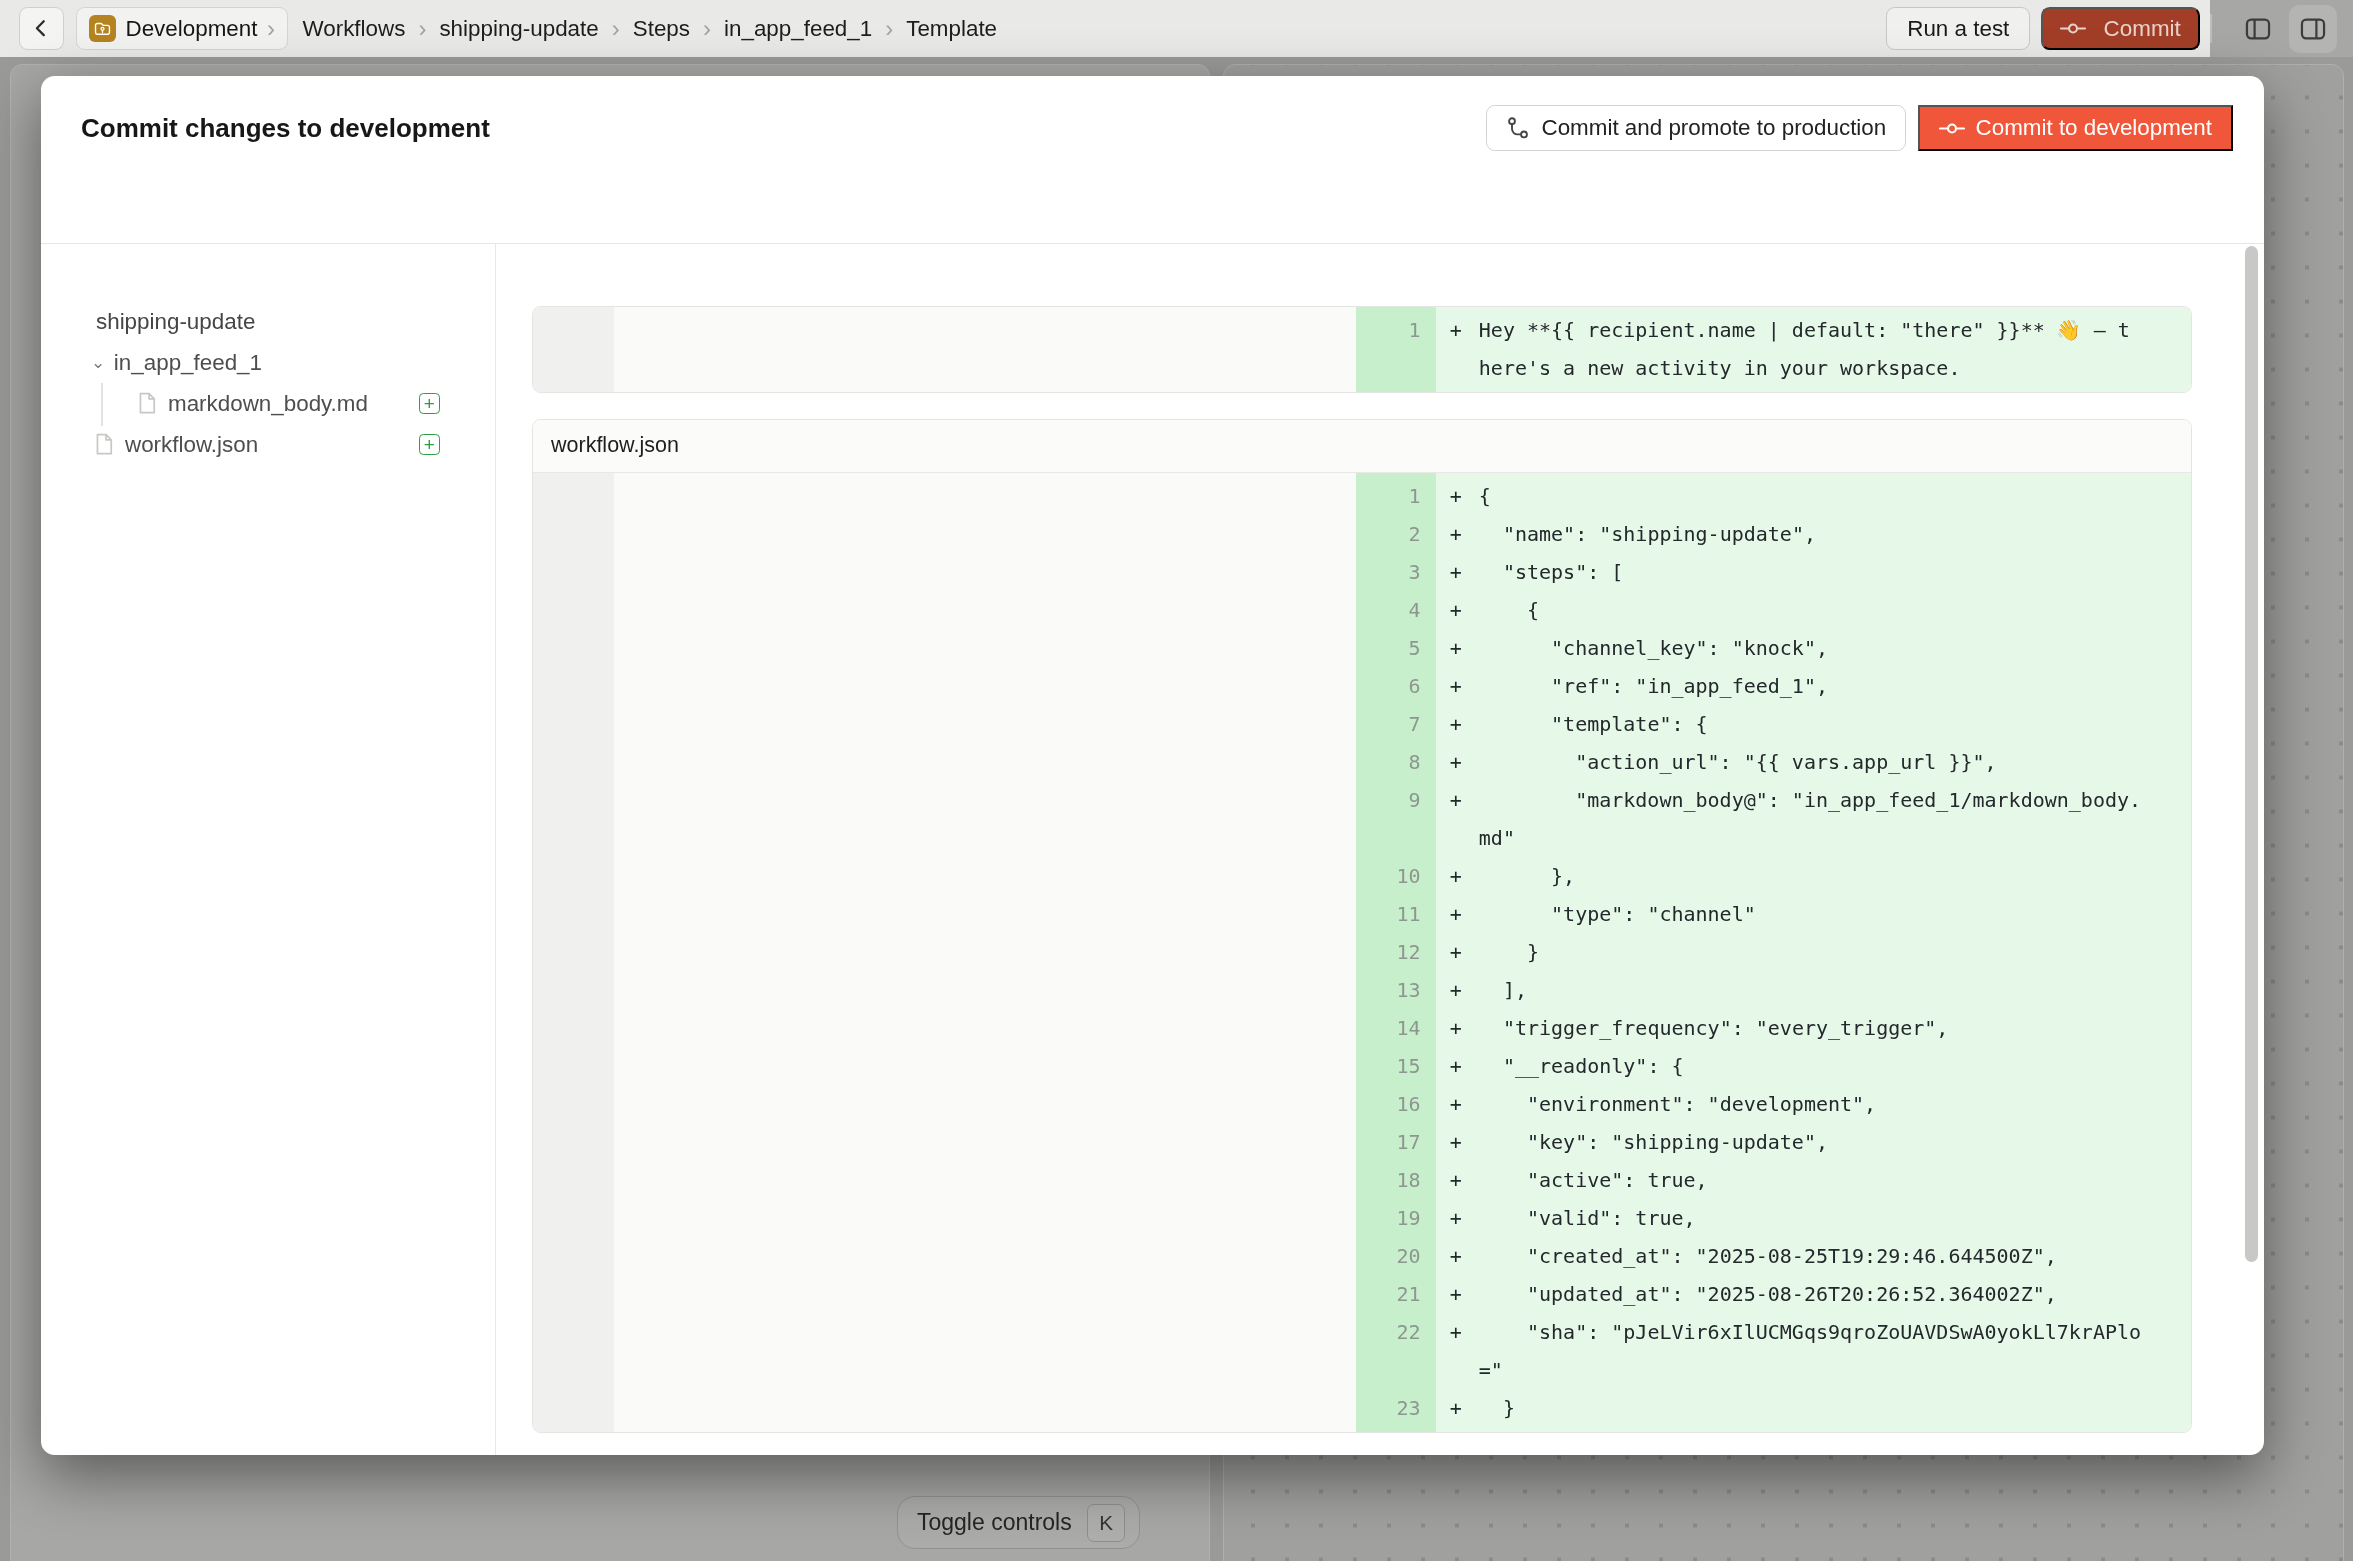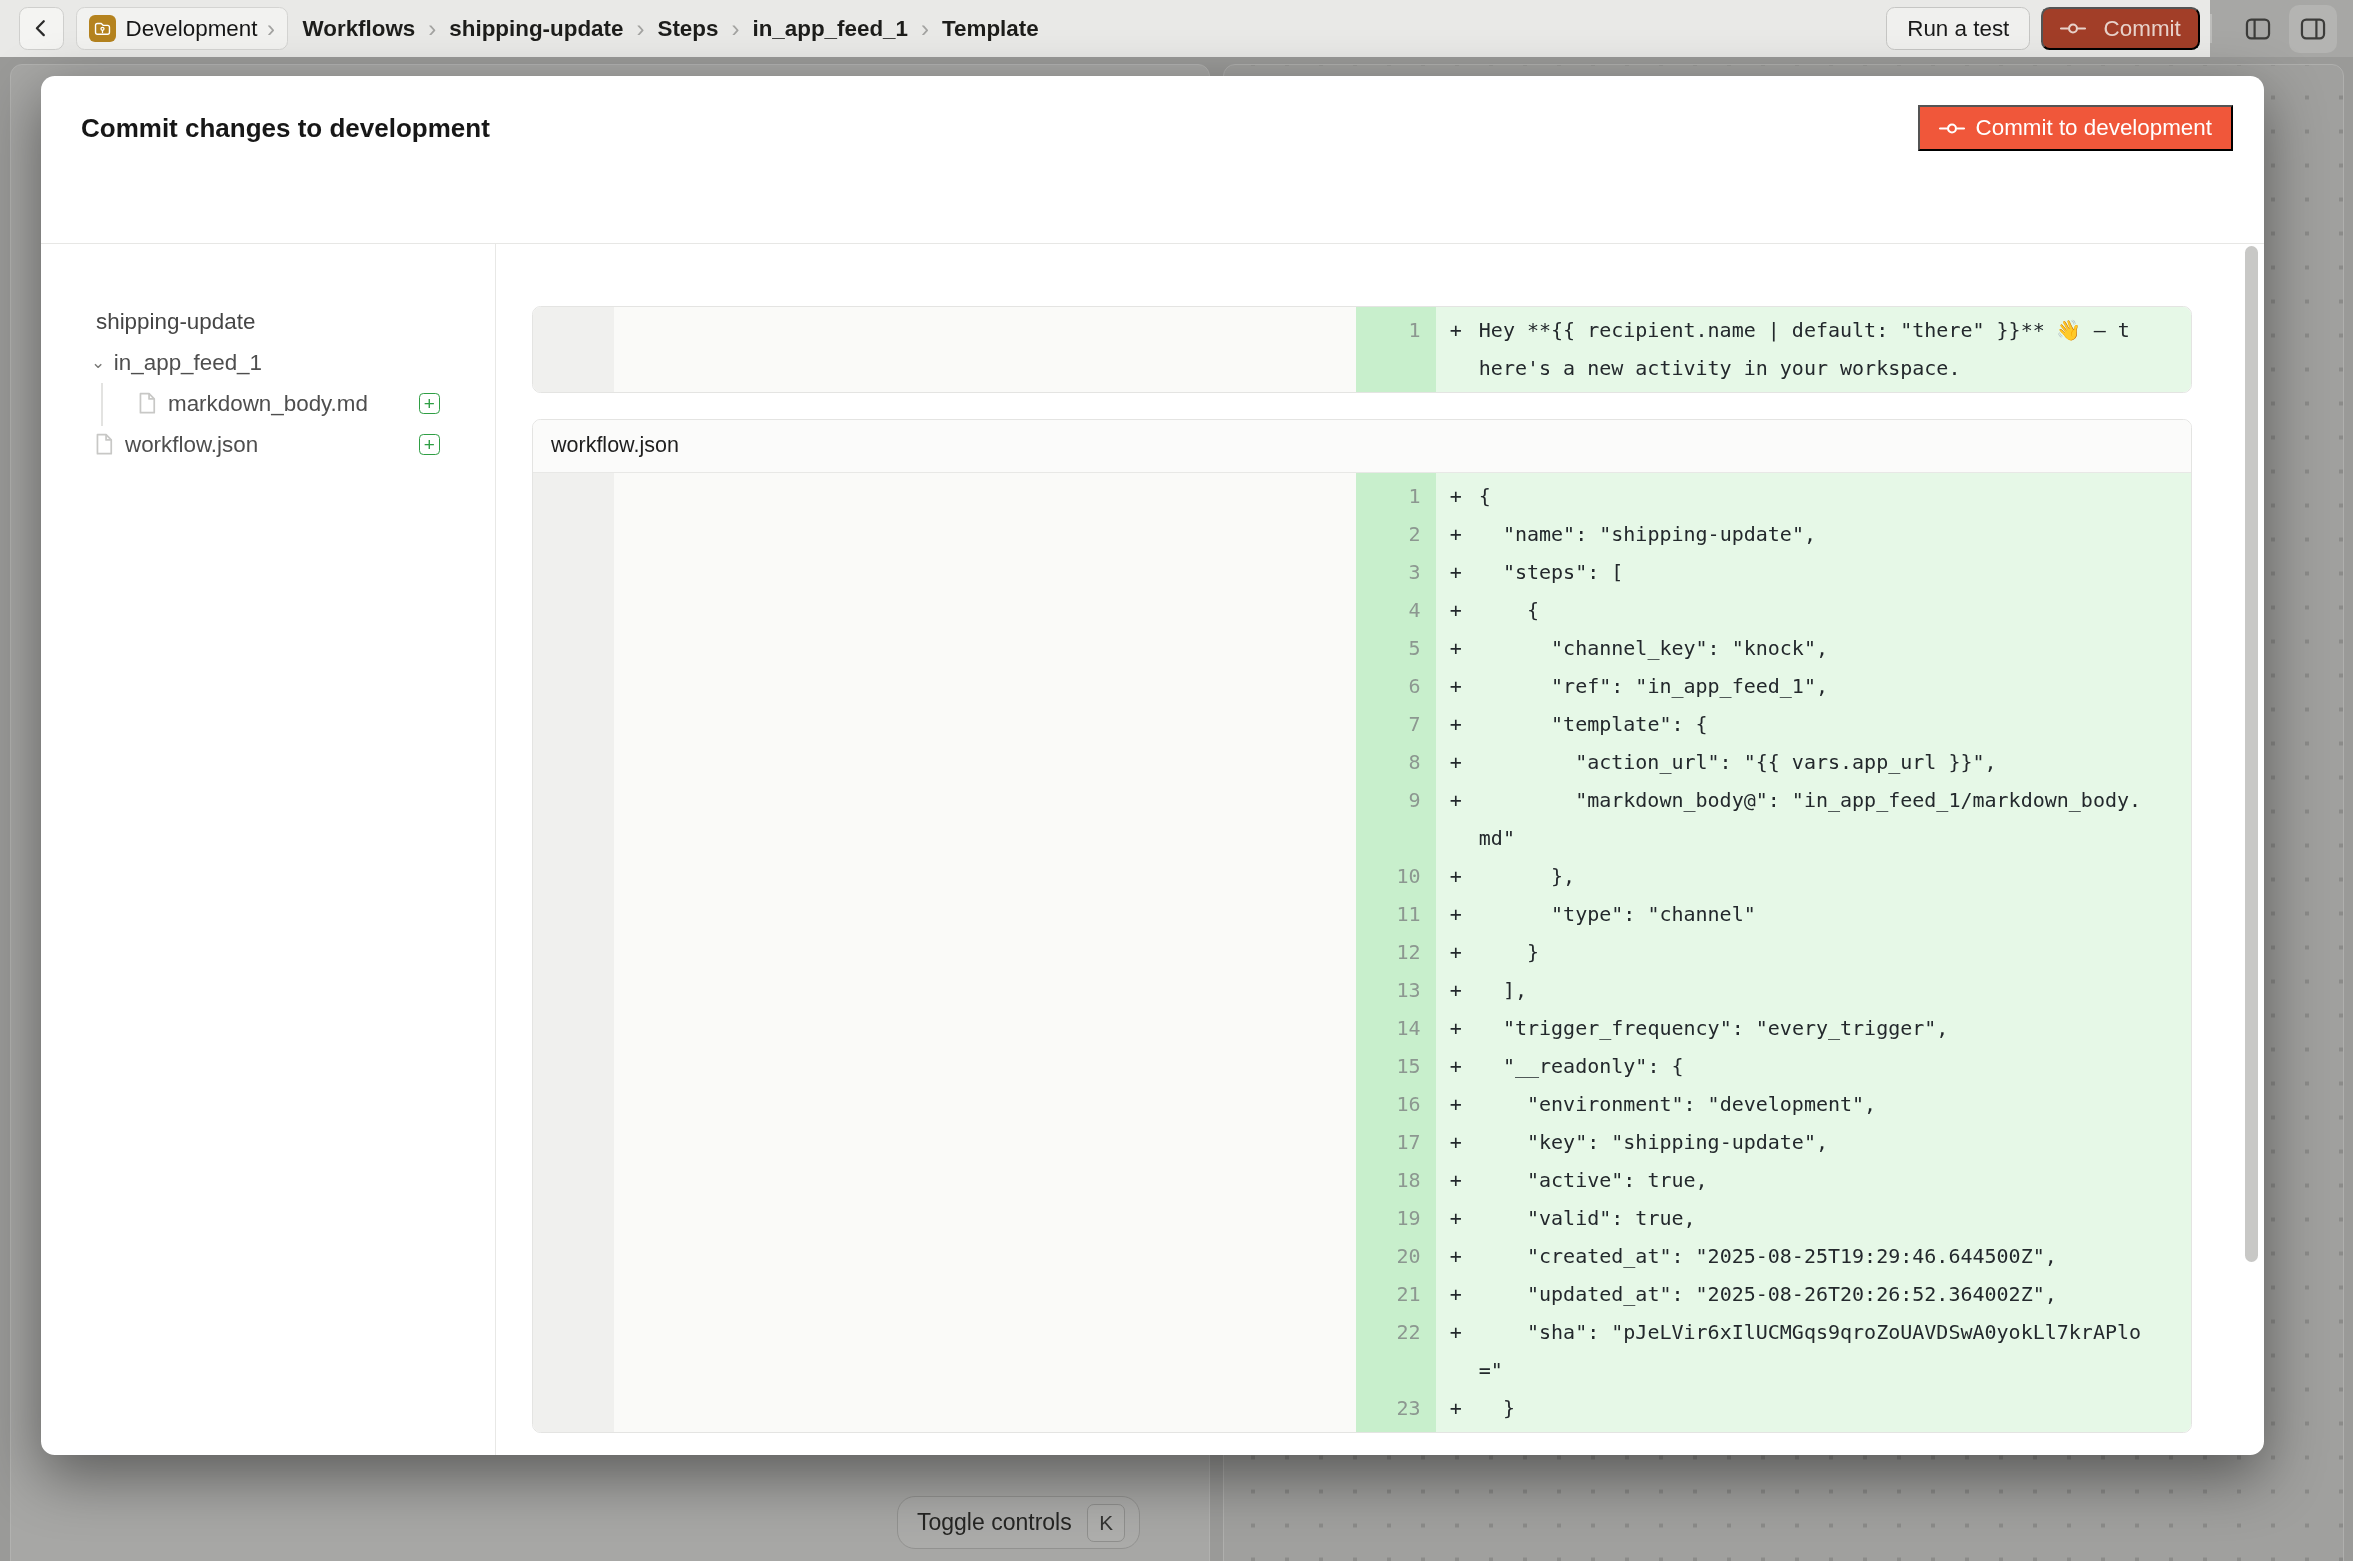--- a/index.html
+++ b/index.html
@@ -26,21 +26,21 @@
     display:flex; align-items:center; padding:0 0 0 19px; z-index:10; }
   .back-btn { width:45px; height:43px; background:#F4F4F2; border:1.3px solid #CFCFCD; border-radius:8.6px;
     display:flex; align-items:center; justify-content:center; cursor:pointer; flex-shrink:0; }
   .env-chip { display:flex; align-items:center; gap:9.5px; margin-left:12px; padding:6.9px 12px;
     background:#F2F2F0; border:1.3px solid #D4D4D2; border-radius:8.6px; cursor:pointer; flex-shrink:0; }
   .env-icon { width:27px; height:27px; background:#B5831F; border-radius:6px;
     display:flex; align-items:center; justify-content:center; }
   .env-label { font-size:22.4px; color:#161616; }
   .chip-sep, .crumb-sep { font-size:24px; color:#A3A3A1; }
   .crumbs { display:flex; align-items:center; gap:13px; margin-left:14.6px; white-space:nowrap; }
-  .crumb { font-size:22.4px; color:#1D1D1B; cursor:pointer;font-weight:bold; }
+  .crumb { font-size:22.4px; color:#1D1D1B; cursor:pointer; }
   .topbar-spacer { flex:1; }
   .run-test-btn { height:43px; padding:0 20px; background:#F0F0EE; border:1.3px solid #C6C6C4;
     border-radius:8.6px; font-size:22.4px; color:#1A1A1A; display:flex; align-items:center; cursor:pointer; }
   .commit-btn { height:43px; margin-left:10.3px; padding:0 17px; background:#A23E28; border-radius:8.6px;
     font-size:22.4px; color:#E8D2CA; display:flex; align-items:center; gap:18px; cursor:pointer; }
   .topbar-corner { height:57px; margin-left:10.3px; background:#A7A7A5; display:flex; align-items:center;
     padding:0 17px 0 0; }
   .tb-divider { width:1.7px; height:29px; background:#BDBDBB; margin:0 15.5px 0 0; }
   .panel-icon-btn { width:48px; height:48px; border-radius:10.3px; display:flex; align-items:center;
     justify-content:center; cursor:pointer; margin-left:6.9px; }
@@ -164,20 +164,28 @@
         </svg>
       </div>
     </div>
   </div>
 
   <div class="modal">
     <div class="m-top">
       <div class="m-title-row">
         <div class="m-title">Commit changes to development</div>
         <div class="m-actions">
+          <button class="btn-promote">
+            <svg width="24" height="24" viewBox="0 0 28 28">
+              <circle cx="7" cy="6" r="3.4" fill="none" stroke="#444442" stroke-width="2.2"></circle>
+              <path d="M7 9.5 v5.5 a6.5 6.5 0 0 0 6.5 6.5 h3.5" fill="none" stroke="#444442" stroke-width="2.2" stroke-linecap="round"></path>
+              <circle cx="21" cy="21.5" r="3.4" fill="none" stroke="#444442" stroke-width="2.2"></circle>
+            </svg>
+            <span>Commit and promote to production</span>
+          </button>
           <button class="btn-commit-dev">
             <svg width="26" height="19" viewBox="0 0 30 22">
               <line x1="1" y1="11" x2="9" y2="11" stroke="#FFFFFF" stroke-width="2.4" stroke-linecap="round"></line>
               <circle cx="15" cy="11" r="4.6" fill="none" stroke="#FFFFFF" stroke-width="2.4"></circle>
               <line x1="21" y1="11" x2="29" y2="11" stroke="#FFFFFF" stroke-width="2.4" stroke-linecap="round"></line>
             </svg>
             <span>Commit to development</span>
           </button>
         </div>
       </div>

